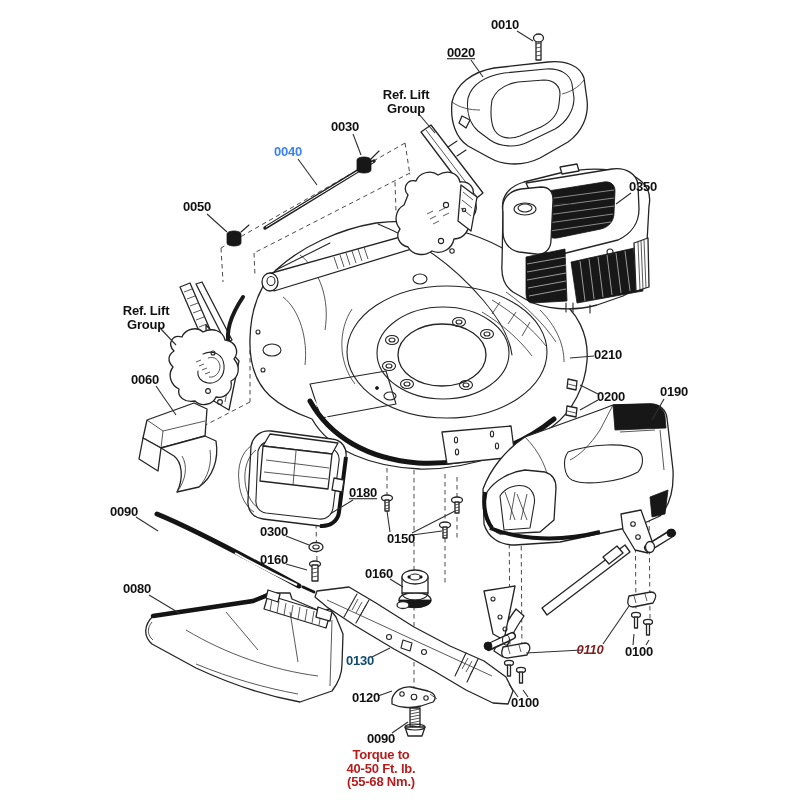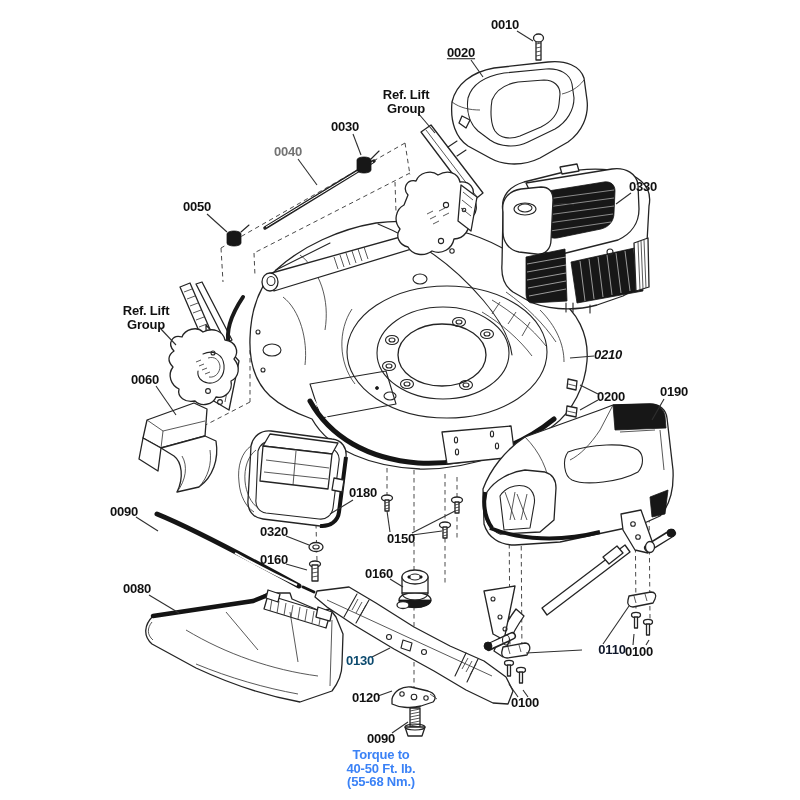--- a/index.html
+++ b/index.html
@@ -471,21 +471,21 @@
 <div class="labels">
       <div class="part-label" style="left: 505px; top: 25px; color: rgb(17, 17, 17);">
         <div>0010</div>
       </div>
       <div class="part-label" style="left: 461px; top: 53px; color: rgb(17, 17, 17); text-decoration: underline;">
         <div>0020</div>
       </div>
       <div class="part-label" style="left: 345px; top: 127px; color: rgb(17, 17, 17);">
         <div>0030</div>
       </div>
-      <div class="part-label" style="left: 288px; top: 152px; color: #737373;">
+      <div class="part-label" style="left: 288px; top: 152px; color: #3b82f6;">
         <div>0040</div>
       </div>
       <div class="part-label" style="left: 197px; top: 207px; color: rgb(17, 17, 17);">
         <div>0050</div>
       </div>
       <div class="part-label" style="left: 406px; top: 101px; color: rgb(17, 17, 17);">
         <div>Ref. Lift</div>
         <div>Group</div>
       </div>
       <div class="part-label" style="left: 146px; top: 317px; color: rgb(17, 17, 17);">
@@ -503,56 +503,56 @@
       </div>
       <div class="part-label" style="left: 381px; top: 739px; color: rgb(17, 17, 17);">
         <div>0090</div>
       </div>
       <div class="part-label" style="left: 525px; top: 703px; color: rgb(17, 17, 17);">
         <div>0100</div>
       </div>
       <div class="part-label" style="left: 639px; top: 652px; color: rgb(17, 17, 17);">
         <div>0100</div>
       </div>
-      <div class="part-label" style="left: 612px; top: 650px; color: #0f172a;">
+      <div class="part-label" style="left: 590px; top: 650px; color: #7f1d1d; font-style: italic;">
         <div>0110</div>
       </div>
       <div class="part-label" style="left: 366px; top: 698px; color: rgb(17, 17, 17);">
         <div>0120</div>
       </div>
       <div class="part-label" style="left: 360px; top: 661px; color: #0c4a6e;">
         <div>0130</div>
       </div>
       <div class="part-label" style="left: 379px; top: 574px; color: rgb(17, 17, 17);">
         <div>0160</div>
       </div>
       <div class="part-label" style="left: 401px; top: 539px; color: rgb(17, 17, 17);">
         <div>0150</div>
       </div>
       <div class="part-label" style="left: 274px; top: 560px; color: rgb(17, 17, 17);">
         <div>0160</div>
       </div>
       <div class="part-label" style="left: 274px; top: 532px; color: rgb(17, 17, 17);">
-        <div>0320</div>
-      </div>
-      <div class="part-label" style="left: 363px; top: 493px; color: rgb(17, 17, 17);">
+        <div>0300</div>
+      </div>
+      <div class="part-label" style="left: 363px; top: 493px; color: rgb(17, 17, 17); text-decoration: underline;">
         <div>0180</div>
       </div>
       <div class="part-label" style="left: 674px; top: 392px; color: rgb(17, 17, 17);">
         <div>0190</div>
       </div>
       <div class="part-label" style="left: 611px; top: 397px; color: rgb(17, 17, 17);">
         <div>0200</div>
       </div>
-      <div class="part-label" style="left: 608px; top: 355px; color: rgb(17, 17, 17); font-style: italic;">
+      <div class="part-label" style="left: 608px; top: 355px; color: rgb(17, 17, 17);">
         <div>0210</div>
       </div>
       <div class="part-label" style="left: 643px; top: 187px; color: rgb(17, 17, 17);">
-        <div>0330</div>
-      </div>
-      <div class="part-label" style="left: 381px; top: 768px; color: #3b82f6;">
+        <div>0350</div>
+      </div>
+      <div class="part-label" style="left: 381px; top: 768px; color: #b91c1c;">
         <div>Torque to</div>
         <div>40-50 Ft. lb.</div>
         <div>(55-68 Nm.)</div>
       </div>
     </div>
 
 </div>
 
 </body></html>

